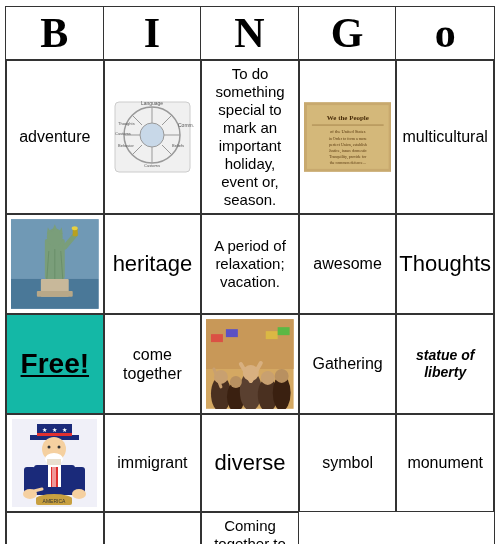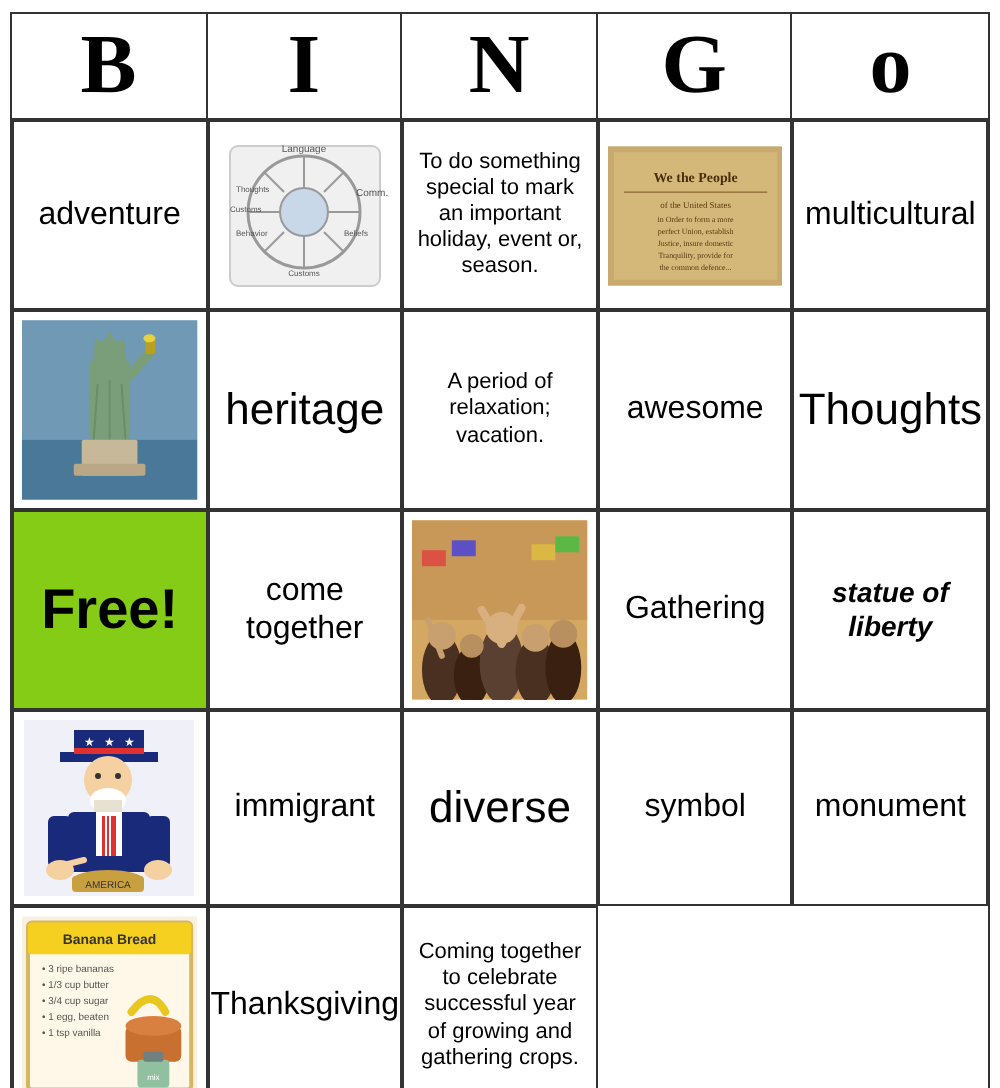--- a/index.html
+++ b/index.html
@@ -70,21 +70,21 @@
 
     .cell-text.medium {
       font-size: 16px;
     }
 
     .cell-text.bold {
       font-weight: bold;
     }
 
     .cell-text.small {
-      font-size: 11px;
+      font-size: 15px;
     }
   </style>
 </head>
 <body>
 
 <div class="bingo-card">
   <div class="bingo-header">
     <div class="bingo-header-cell">B</div>
     <div class="bingo-header-cell">I</div>
     <div class="bingo-header-cell">N</div>
@@ -178,21 +178,21 @@
     <div class="cell">
       <span class="cell-text small">A period of relaxation; vacation.</span>
     </div>
 
     <div class="cell">
       <span class="cell-text medium">awesome</span>
     </div>
     <div class="cell">
       <span class="cell-text large">Thoughts</span>
     </div>
-    <div class="cell" style="background:#84cc16;">
+    <div class="cell" style="background:#14b8a6;text-decoration:underline;">
       <span class="cell-text xlarge">Free!</span>
     </div>
     <div class="cell">
       <span class="cell-text medium">come together</span>
     </div>
     <div class="cell">
 
       <svg width="88" height="90" viewBox="0 0 88 90">
         <rect x="0" y="0" width="88" height="90" fill="#d4a862"></rect>
 

